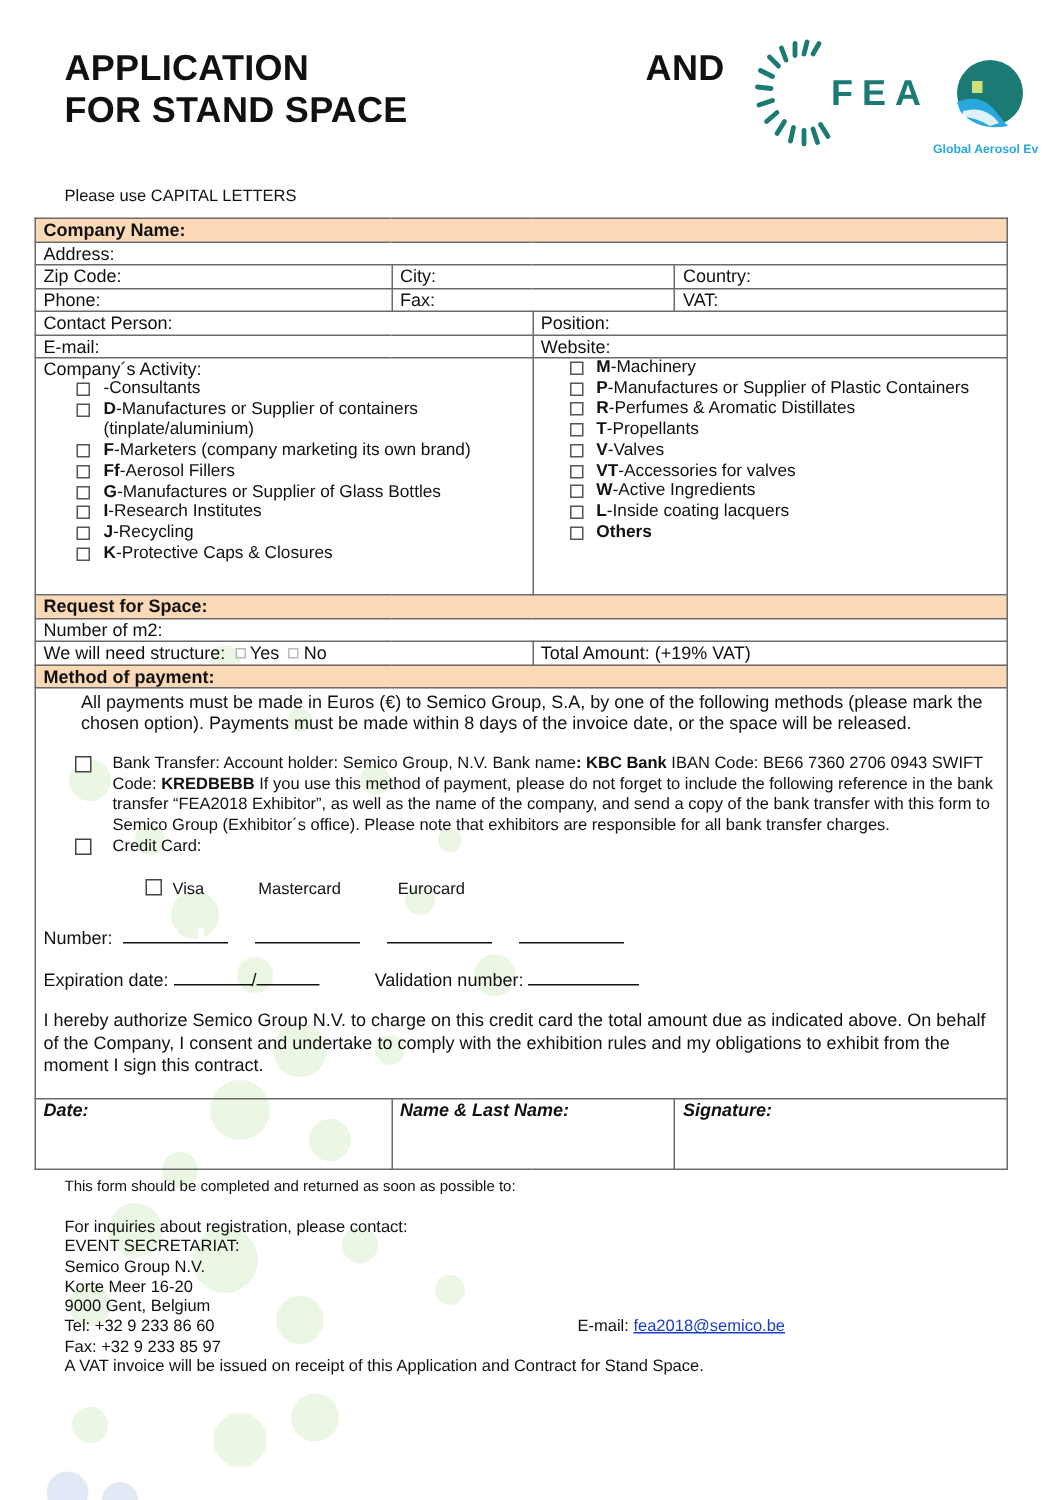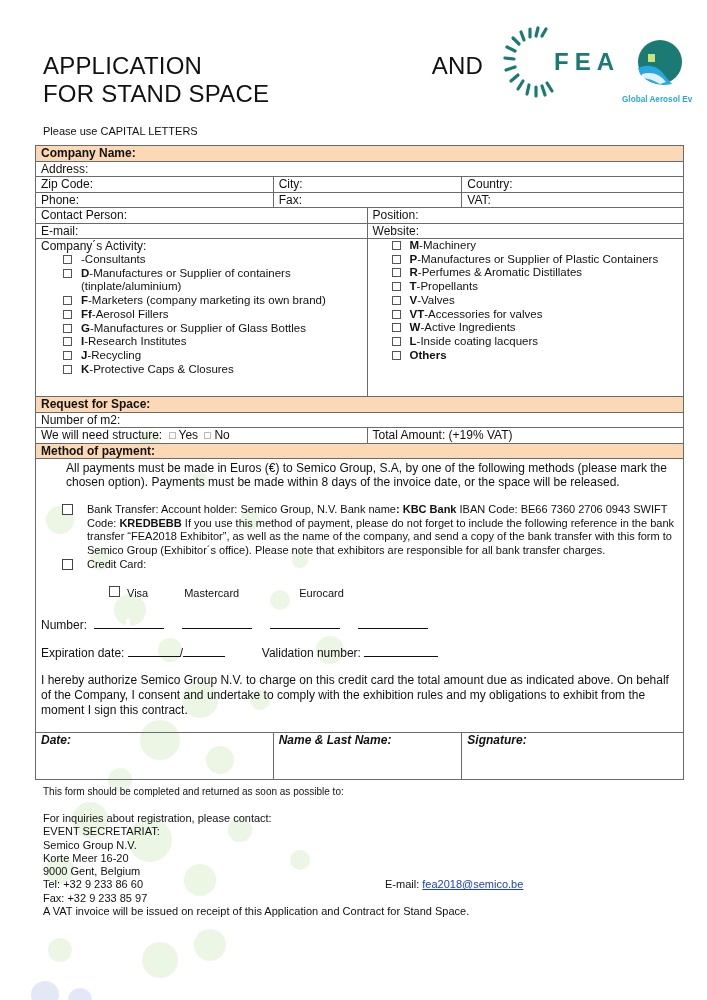--- a/index.html
+++ b/index.html
@@ -2,27 +2,27 @@
 <html><head>
   <meta charset="utf-8">
   <style>
     * { box-sizing: border-box; margin: 0; padding: 0; }
     html, body { width: 707px; height: 1000px; background: #ffffff; overflow: hidden; }
     body { position: relative; font-family: "Liberation Sans", sans-serif; color: #111; }
 
     .bg-dots { position: absolute; left: 0; top: 0; width: 707px; height: 1000px; z-index: 0; pointer-events: none; }
     .page { position: absolute; left: 0; top: 0; width: 707px; height: 1000px; z-index: 1; }
 
-    .title { position: absolute; left: 43px; top: 52px; width: 440px; font-size: 24px; font-weight: normal; line-height: 28px; letter-spacing: 0.2px; }
+    .title { position: absolute; left: 43px; top: 32px; width: 440px; font-size: 24px; font-weight: bold; line-height: 28px; letter-spacing: 0.2px; }
     .title .l1 { display: flex; justify-content: space-between; }
     .logo { position: absolute; left: 502px; top: 22px; width: 190px; height: 88px; }
 
     .caps-note { position: absolute; left: 43px; top: 125px; font-size: 11px; }
 
-    table.form { position: absolute; left: 35px; top: 145px; width: 649px; border-collapse: collapse; font-size: 12px; }
+    table.form { position: absolute; left: 23px; top: 145px; width: 649px; border-collapse: collapse; font-size: 12px; }
     table.form td { border: 1px solid #6a6a6a; padding: 0 5px; height: 15.5px; line-height: 14px; vertical-align: top; }
     table.form td.hdr { background: #fbd9b6; font-weight: bold; }
 
     .act-title { display: block; }
     .act-list { list-style: none; padding-left: 22px; }
     .act-list li { position: relative; padding-left: 18px; line-height: 13.7px; font-size: 11.5px; }
     .act-list li .cb { position: absolute; left: 0; top: 2px; width: 9px; height: 9px; border: 1px solid #555; background: #fff; }
     .act-list li b { font-weight: bold; }
     .act-right { padding-left: 24px !important; }
 
@@ -205,21 +205,21 @@
           <span class="cb"></span>
           <span>Bank Transfer: Account holder: Semico Group, N.V. Bank name</span><b>: KBC Bank</b><span>  IBAN Code: BE66 7360 2706 0943 SWIFT Code: </span><b>KREDBEBB</b><span>  If you use this method of payment, please do not forget to include the following reference in the bank transfer “FEA2018 Exhibitor”, as well as the name of the company, and send a copy of the bank transfer with this form to Semico Group (Exhibitor´s office). Please note that exhibitors are responsible for all bank transfer charges.</span>
         </div>
         <div class="opt" style="margin-top:1px">
           <span class="cb"></span>
           <span>Credit Card:</span>
         </div>
         <div class="cards">
           <span class="cb"></span>
           <span class="card">Visa</span>
-          <span class="card" style="margin-right:60px">Mastercard</span>
+          <span class="card" style="margin-right:38px">Mastercard</span>
           <span class="card">Eurocard</span>
         </div>
         <div class="num-line">
           <span>Number:</span>
           <span class="blank"></span><span class="blank"></span><span class="blank"></span><span class="blank"></span>
         </div>
         <div class="exp-line">
           <span>Expiration date:</span>
           <span class="u" style="width:52px"></span><span>/</span><span class="u" style="width:42px"></span>
           <span style="display:inline-block;width:30px"></span>

